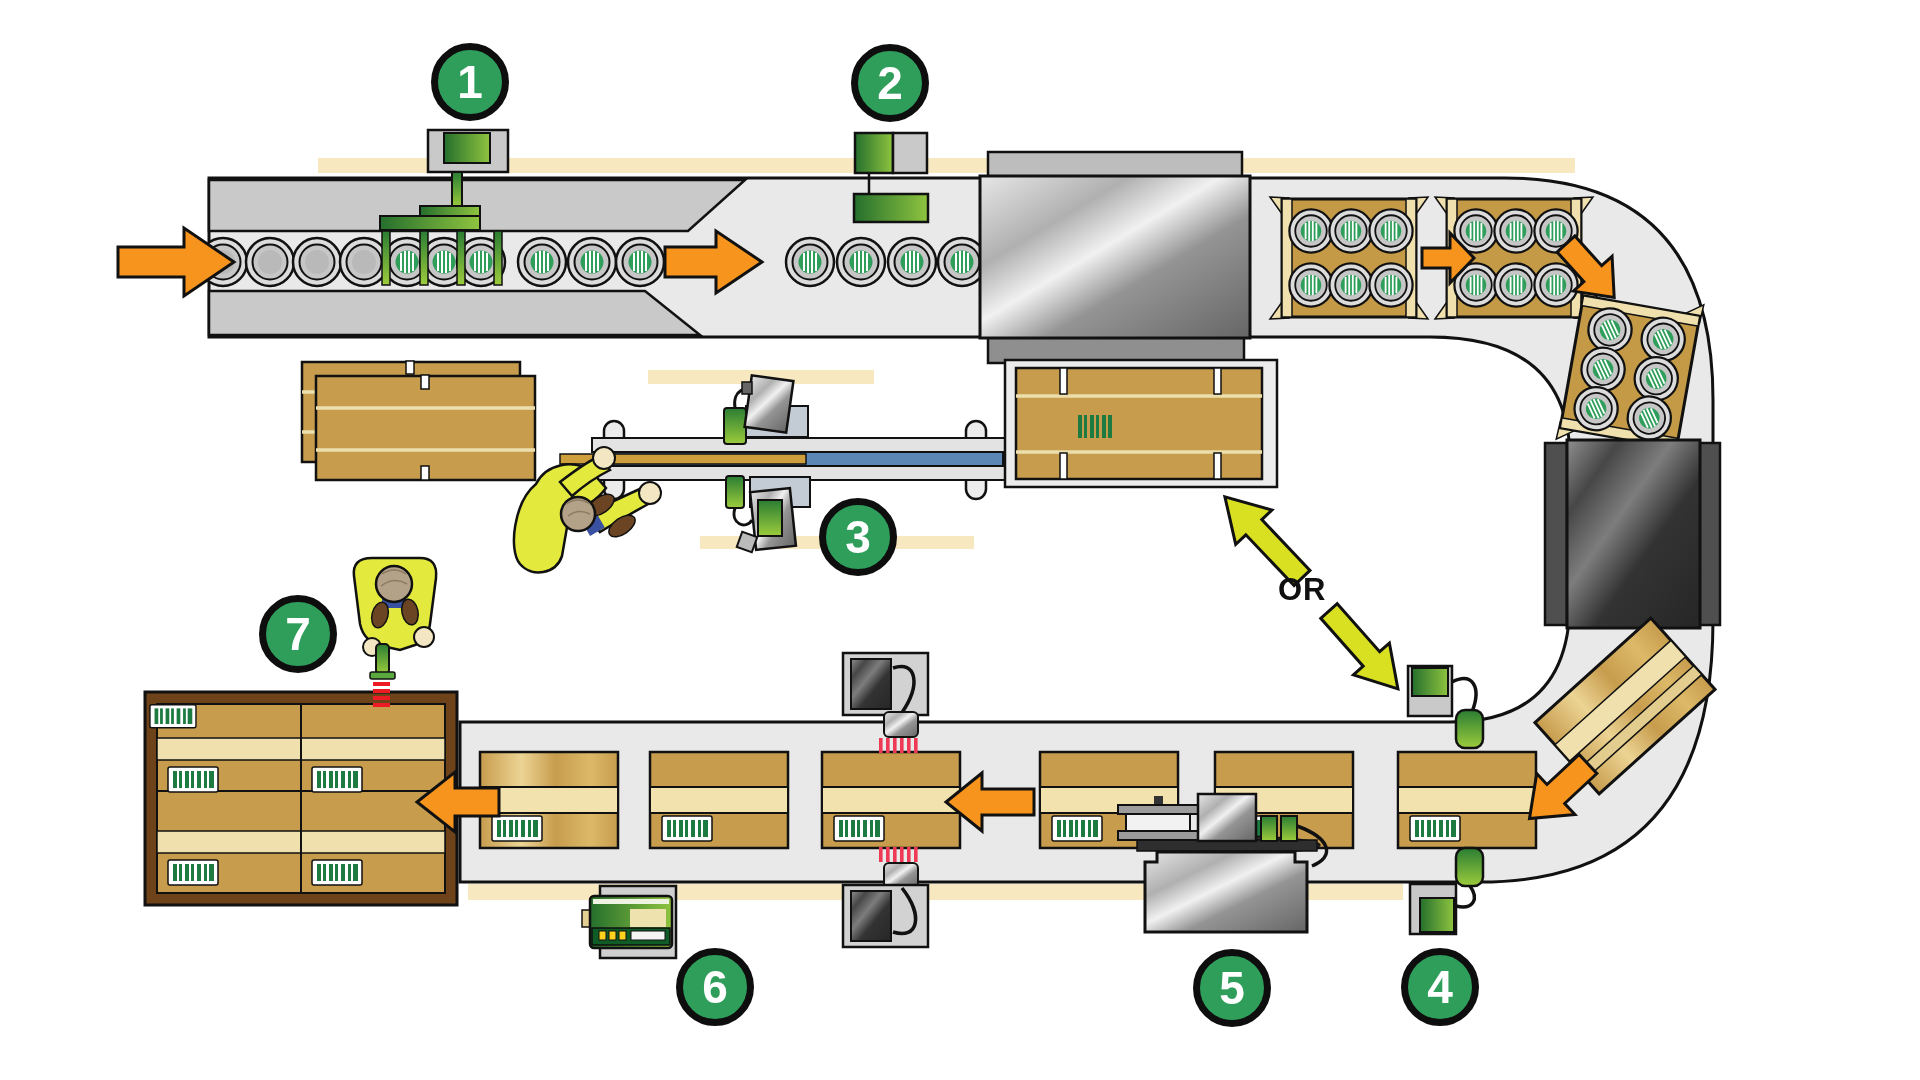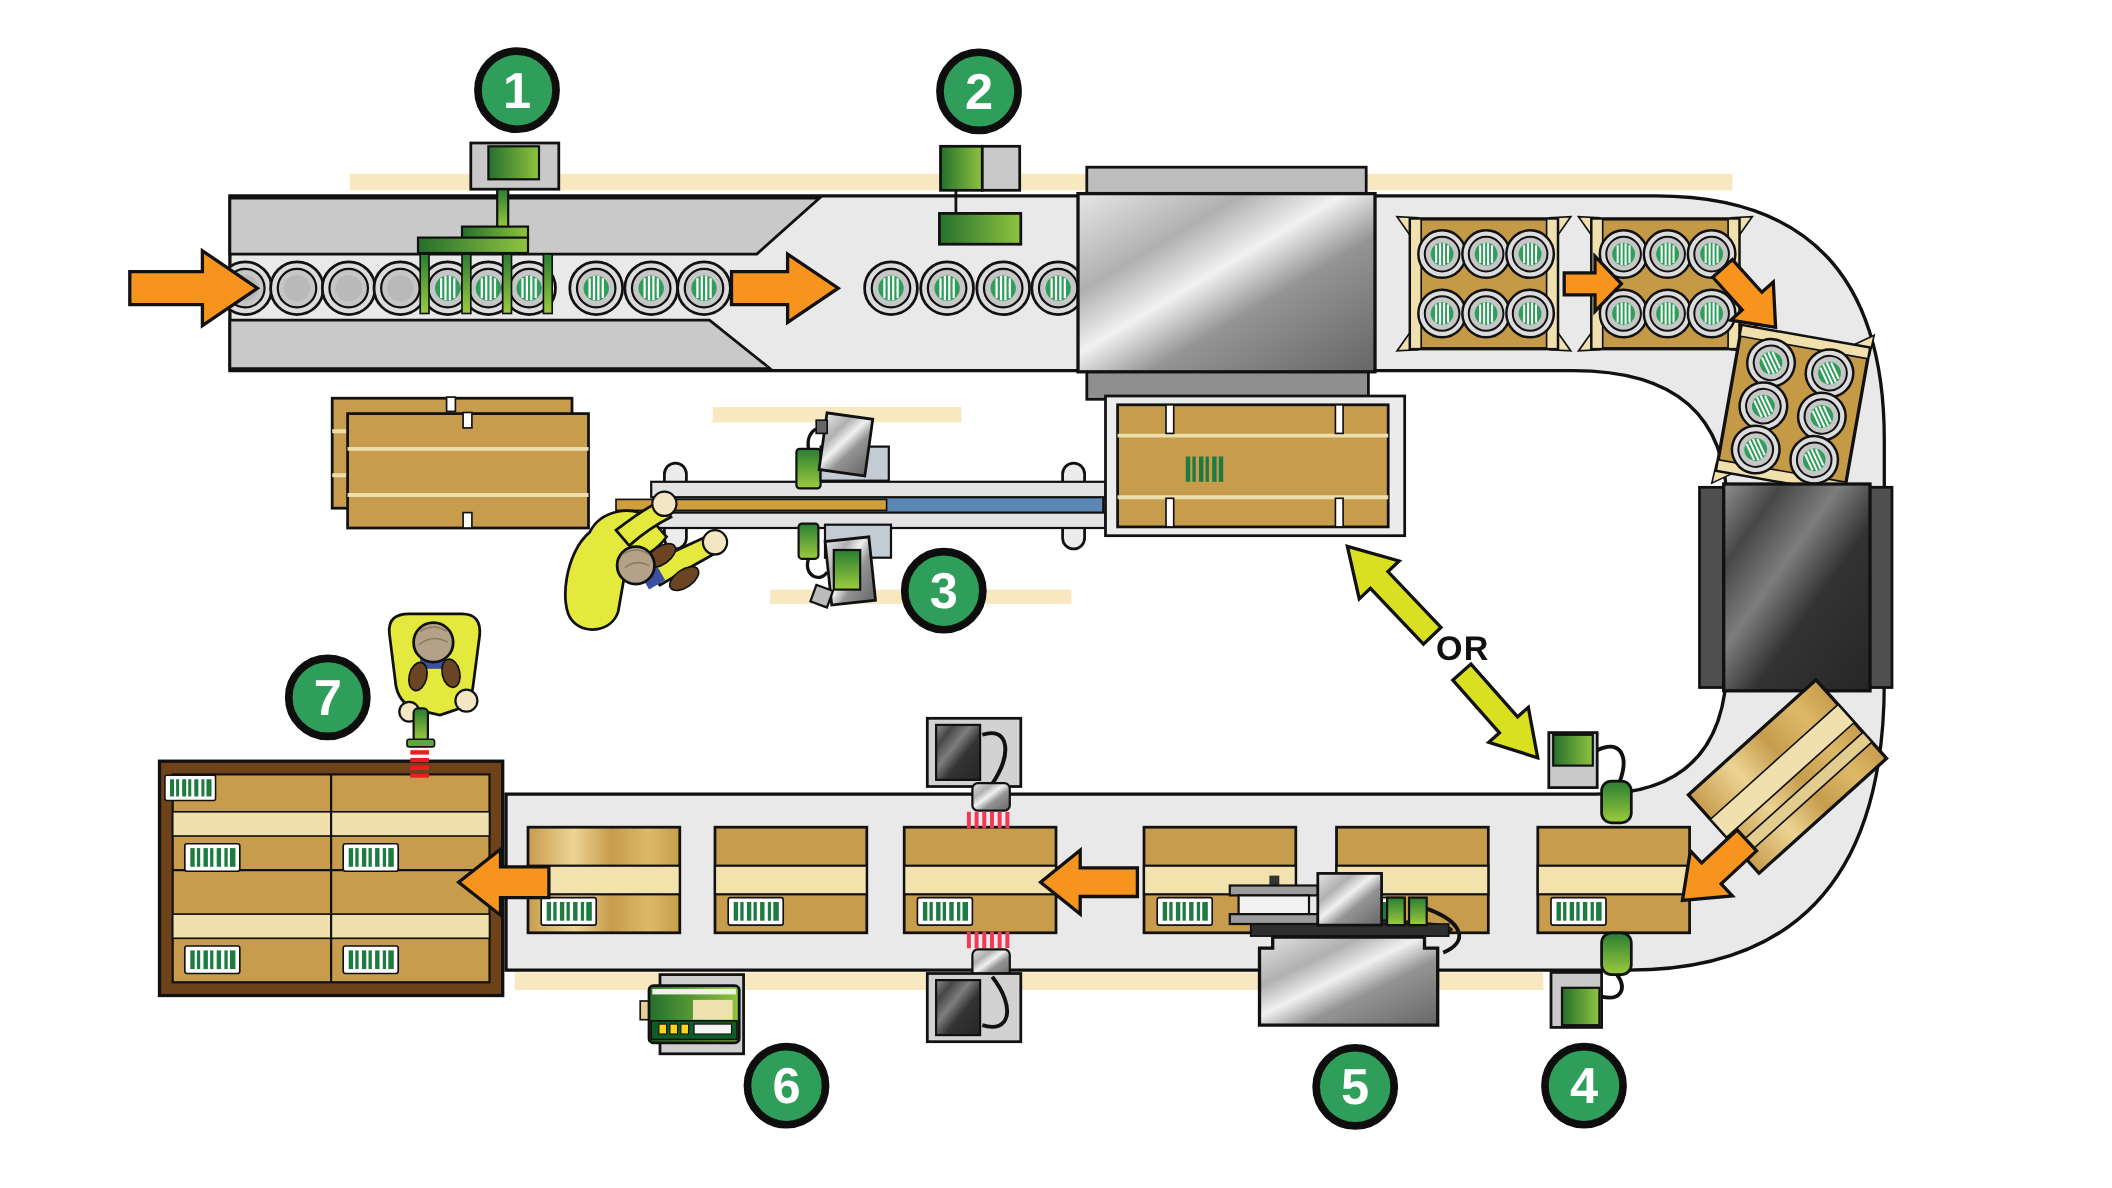--- a/index.html
+++ b/index.html
@@ -3,21 +3,21 @@
 <meta charset="utf-8">
 <style>
   html,body{margin:0;padding:0;background:#fff;}
   #stage{position:relative;width:1920px;height:1080px;background:#fff;overflow:hidden;
          font-family:"Liberation Sans",sans-serif;}
   #art{position:absolute;left:0;top:0;}
   .badge{position:absolute;width:78px;height:78px;box-sizing:border-box;border-radius:50%;
          background:var(--badge_green,#2f9e5b);border:7px solid #0e0e0e;color:#fff;
          display:flex;align-items:center;justify-content:center;
          font-size:46px;font-weight:800;line-height:1;z-index:5;}
-  .or-label{position:absolute;left:1278px;top:572px;width:76px;text-align:right;
+  .or-label{position:absolute;left:1278px;top:572px;width:76px;text-align:left;
             font-size:31px;font-weight:900;color:#101010;letter-spacing:1px;z-index:5;}
 </style>
 </head>
 <body>
 
 <div id="stage">
 
 <svg id="art" width="1920" height="1080" viewBox="0 0 1920 1080">
   <defs>
     <linearGradient id="gG" x1="0" y1="0" x2="1" y2="0">

